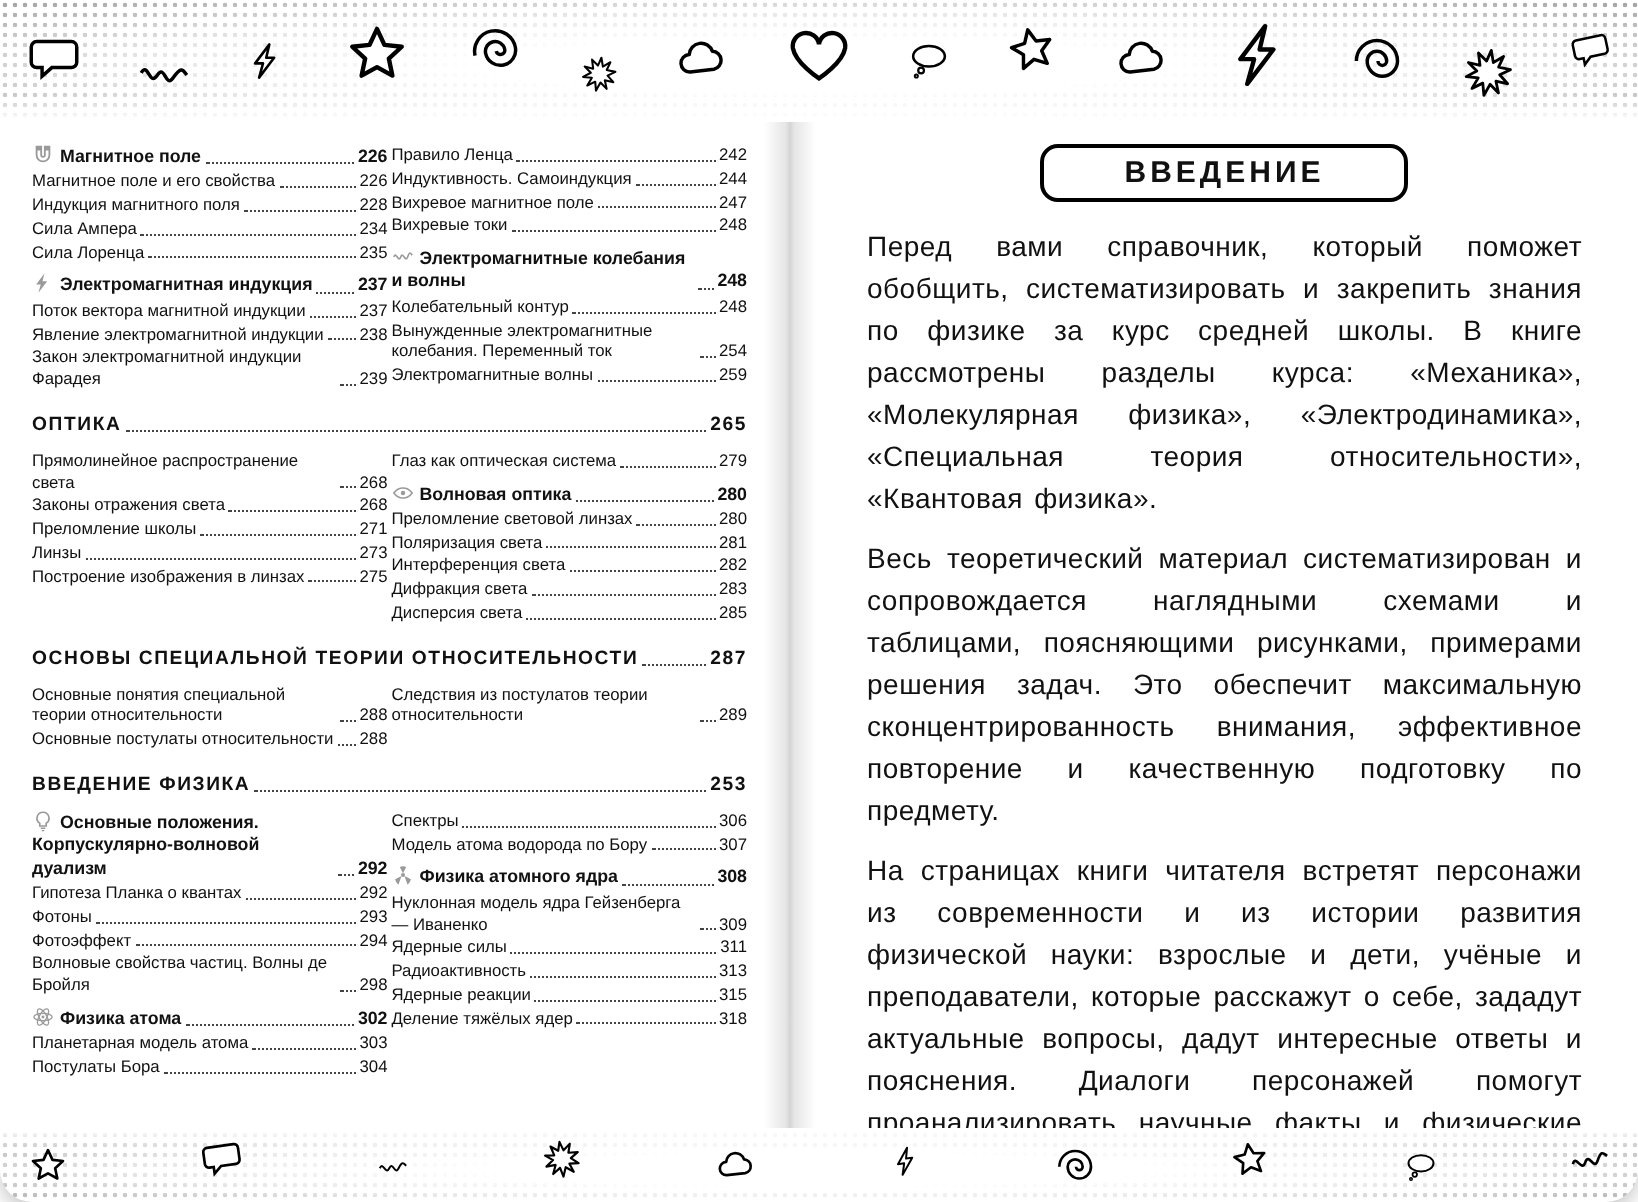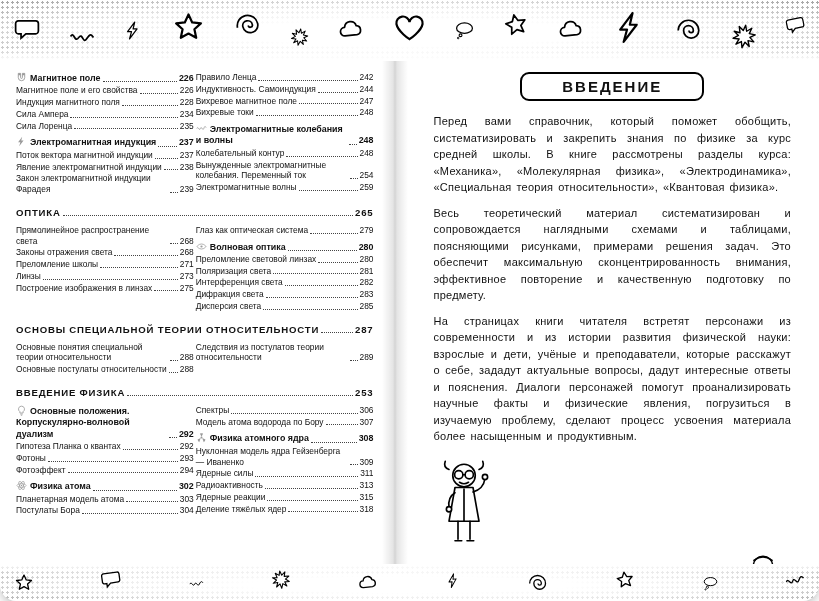--- a/index.html
+++ b/index.html
@@ -39,21 +39,21 @@
   .toc-entry.chapter{font-size:8.9px;font-weight:bold;margin-top:5px;}
   .toc-col .toc-entry:first-child{margin-top:0;}
   .dots{flex:1 1 8px;min-width:8px;border-bottom:1.4px dotted #444;margin:0 2px 2px 2px;}
   .num{flex:none;}
   .toc-section{display:flex;align-items:flex-end;font-size:9.6px;font-weight:bold;letter-spacing:.8px;margin:11px 0 7px;}
   .icon{display:inline-block;width:11px;height:11px;margin-right:3px;vertical-align:-2px;}
   .icon svg{width:100%;height:100%;display:block;}
 
   
   .title-box{align-self:center;border:2.2px solid #000;border-radius:9px;padding:4px 40px;font-size:15px;font-weight:bold;letter-spacing:2px;margin:2px 0 12px;}
-  .para{margin:0 0 9px;font-size:11px;line-height:1.5;text-align:justify;letter-spacing:.25px;word-spacing:1.6px;}
+  .para{margin:0 0 9px;font-size:14px;line-height:1.5;text-align:justify;letter-spacing:.25px;word-spacing:1.6px;}
   .dialog{display:flex;align-items:center;gap:10px;margin:3px 0;}
   .dialog.row2{justify-content:flex-end;margin-top:-4px;text-decoration:underline;}
   .figure{flex:none;}
   .figure svg{display:block;}
   .bubble{position:relative;border:1.6px solid #000;border-radius:10px;padding:7px 9px;background:#fff;font-size:8.5px;line-height:1.45;letter-spacing:.2px;max-width:218px;}
   .bubble.tail-left::before{content:"";position:absolute;left:-7px;top:42%;width:11px;height:11px;background:#fff;border-left:1.6px solid #000;border-bottom:1.6px solid #000;transform:rotate(45deg);}
   .bubble.tail-right::before{content:"";position:absolute;right:-7px;top:42%;width:11px;height:11px;background:#fff;border-right:1.6px solid #000;border-top:1.6px solid #000;transform:rotate(45deg);}
 </style>
 </head>
 <body>
@@ -366,20 +366,25 @@
               </div>
               <div class="toc-entry">
                 <span class="lbl">Фотоны</span>
                 <span class="dots"></span>
                 <span class="num">293</span>
               </div>
               <div class="toc-entry">
                 <span class="lbl">Фотоэффект</span>
                 <span class="dots"></span>
                 <span class="num">294</span>
+              </div>
+              <div class="toc-entry">
+                <span class="lbl">Волновые свойства частиц. Волны де Бройля</span>
+                <span class="dots"></span>
+                <span class="num">298</span>
               </div>
               <div class="toc-entry chapter">
                 <span class="lbl"><span class="icon"><svg viewBox="0 0 24 24">
                       <g fill="none" stroke="#9a9a9a" stroke-width="1.4">
                         <ellipse cx="12" cy="12" rx="10" ry="4"></ellipse>
                         <ellipse cx="12" cy="12" rx="10" ry="4" transform="rotate(60 12 12)"></ellipse>
                         <ellipse cx="12" cy="12" rx="10" ry="4" transform="rotate(-60 12 12)"></ellipse>
                       </g>
                       <circle cx="12" cy="12" r="1.6" fill="#9a9a9a"></circle>
                     </svg></span>Физика атома</span>

